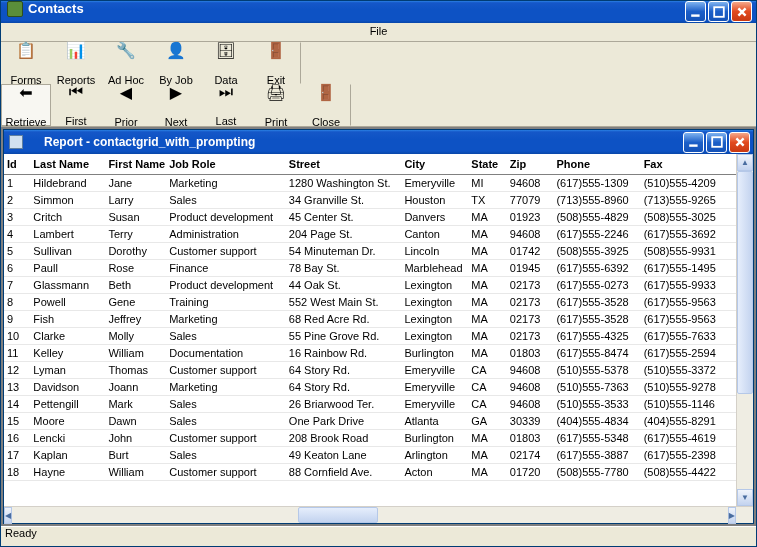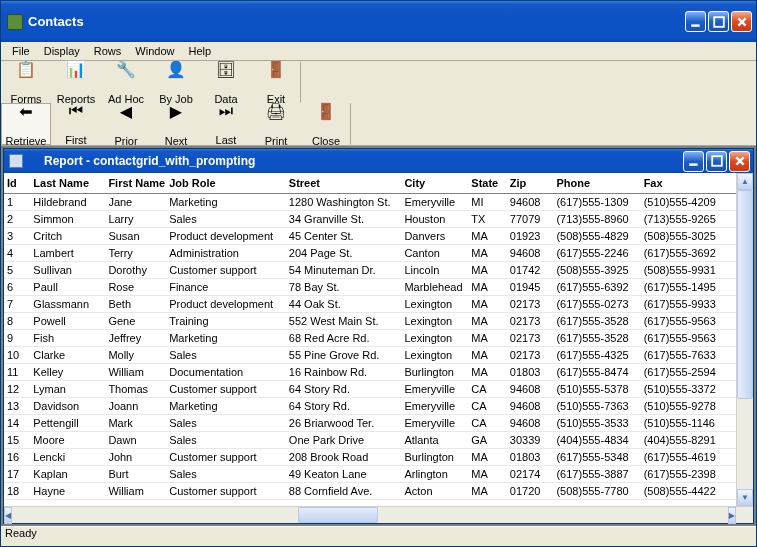--- a/index.html
+++ b/index.html
@@ -9,24 +9,24 @@
     background: #ece9d8;
     width: 757px;
     height: 547px;
     overflow: hidden;
     border: 1px solid #003c74;
     display: flex;
     flex-direction: column;
   }
   
   .titlebar {
-    height: 41px;
+    height: 22px;
     background: linear-gradient(to bottom, #2a80e4 0%, #1557c8 8%, #0d52c4 40%, #0d52c4 88%, #0846a8 100%);
     display: flex;
-    align-items: center;
+    align-items: flex-start;
     padding: 0 4px 0 6px;
     color: #fff;
     font-weight: bold;
     font-size: 13px;
   }
   .titlebar .app-icon {
     width: 16px; height: 16px;
     background: #5a8e3a;
     border: 1px solid #2e4e1d;
     margin-right: 5px;
@@ -53,20 +53,21 @@
   .win-btn svg { width: 12px; height: 12px; }
   
   .menubar {
     height: 19px;
     background: #ece9d8;
     display: flex;
     align-items: center;
     padding: 0 4px;
     border-bottom: 1px solid #aca899;
     font-size: 11px;
+    flex-direction: column;
   }
   .menubar span {
     padding: 2px 7px;
     cursor: pointer;
   }
   
   .toolbar {
     background: #ece9d8;
     border-bottom: 1px solid #aca899;
   }

